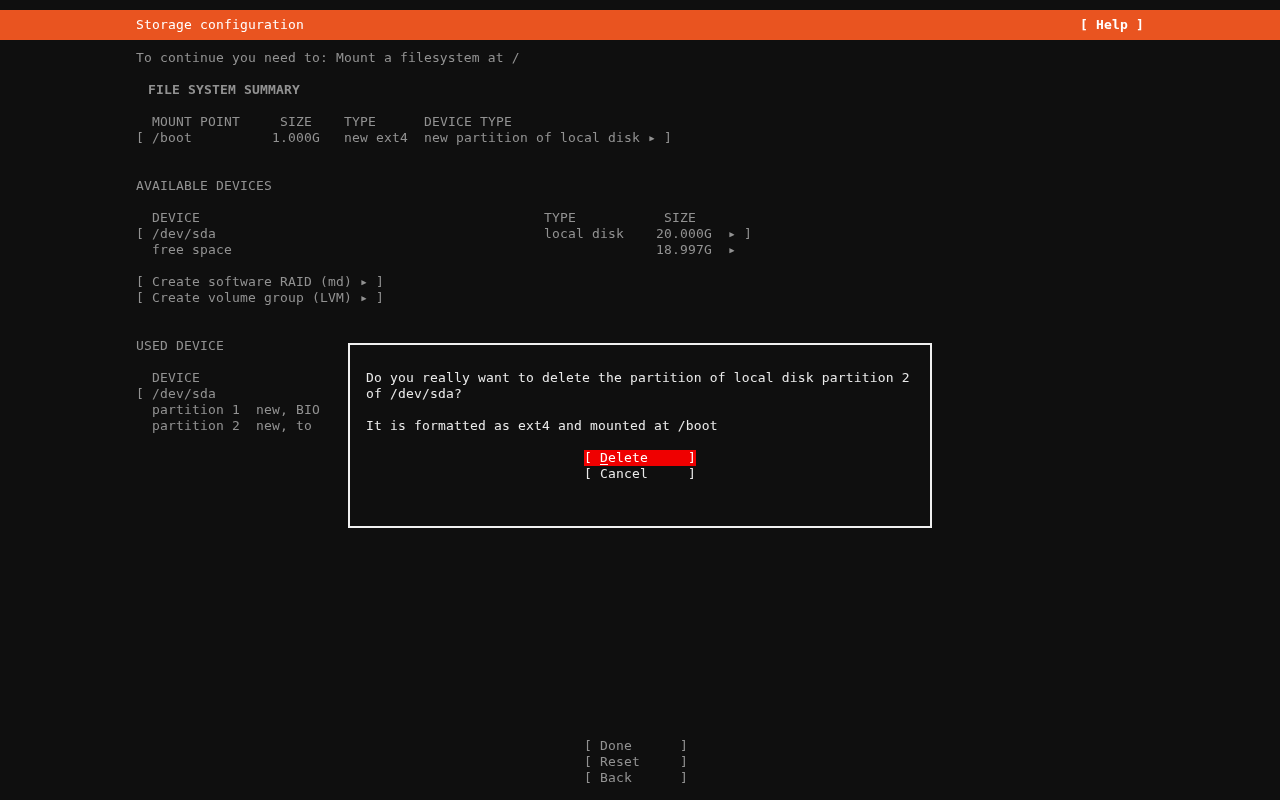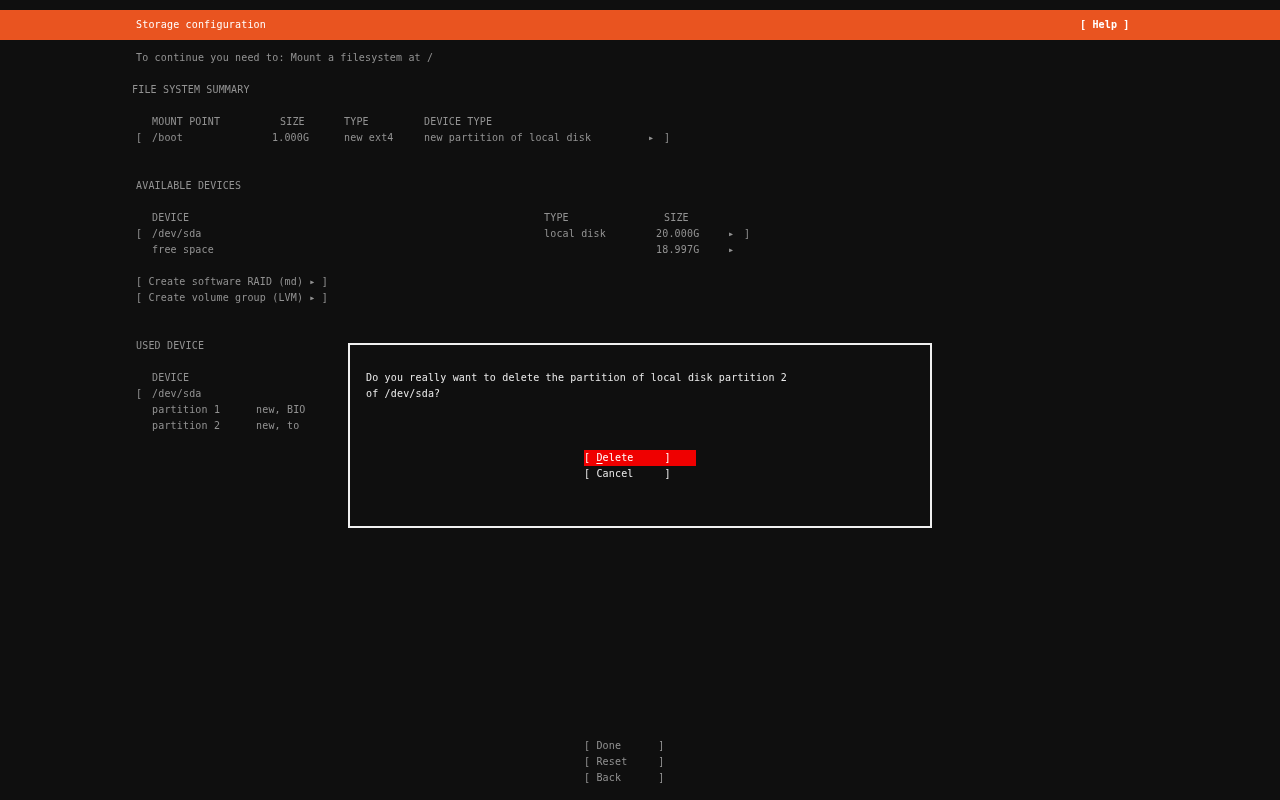--- a/index.html
+++ b/index.html
@@ -8,21 +8,21 @@
     --danger:#ef0000;
     --body-text:#929292;
     --bright-text:#eaeaea;
     --pure-white:#ffffff;
   }
   html,body{margin:0;padding:0;background:#000;}
   .screen{
     position:relative;width:1280px;height:800px;overflow:hidden;
     background:var(--background);
     font-family:"DejaVu Sans Mono","DejaVu Sans",monospace;
-    font-size:10px;line-height:16px;letter-spacing:0.17px;
+    font-size:13px;line-height:16px;letter-spacing:0.17px;
     color:var(--body-text);
   }
   .t{position:absolute;white-space:pre;height:16px;}
   .row{position:absolute;left:136px;width:1008px;height:16px;}
   .row .t{top:0;}
   .headerbar{
     position:absolute;left:0;top:10px;width:1280px;height:30px;
     background:var(--header-bg);color:var(--pure-white);
   }
   .headerbar .t{height:30px;line-height:30px;}
@@ -42,21 +42,21 @@
 
 <div class="screen">
 
   <div class="headerbar">
     <span class="t" style="left:136px;">Storage configuration</span>
     <span class="t" style="left:1080px;font-weight:bold;">[ Help ]</span>
   </div>
 
   <span class="t" style="left:136px;top:50px;">To continue you need to: Mount a filesystem at /</span>
 
-  <span class="t" style="left:132px;top:82px;">FILE SYSTEM SUMMARY</span>
+  <span class="t" style="left:148px;top:82px;font-weight:bold;">FILE SYSTEM SUMMARY</span>
 
   <div class="row" style="top:114px;">
     <span class="t" style="left:16px;text-align:right;">MOUNT POINT</span>
     <span class="t" style="left:144px;">SIZE</span>
     <span class="t" style="left:208px;">TYPE</span>
     <span class="t" style="left:288px;">DEVICE TYPE</span>
   </div>
 
   <div class="row" style="top:130px;">
     <span class="t" style="left:0;">[</span>
@@ -113,20 +113,21 @@
     <span class="t" style="left:120px;">new, BIO</span>
   </div>
   <div class="row" style="top:418px;">
     <span class="t" style="left:16px;">partition 2</span>
     <span class="t" style="left:120px;">new, to</span>
   </div>
 
   <div class="dialog">
     <span class="t" style="left:16px;top:25px;">Do you really want to delete the partition of local disk partition 2</span>
     <span class="t" style="left:16px;top:41px;">of /dev/sda?</span>
+    <span class="t" style="left:16px;top:73px;">It is formatted as ext4 and mounted at /boot</span>
 
     <div class="btn danger-focus" style="left:234px;top:105px;"><span>[ </span><span class="accel">D</span><span>elete</span><span>     ]</span></div>
 
     <div class="btn" style="left:234px;top:121px;">[ Cancel     ]</div>
   </div>
 
   <span class="footer-btn" style="top:738px;">[ Done      ]</span>
   <span class="footer-btn" style="top:754px;">[ Reset     ]</span>
   <span class="footer-btn" style="top:770px;">[ Back      ]</span>
 

